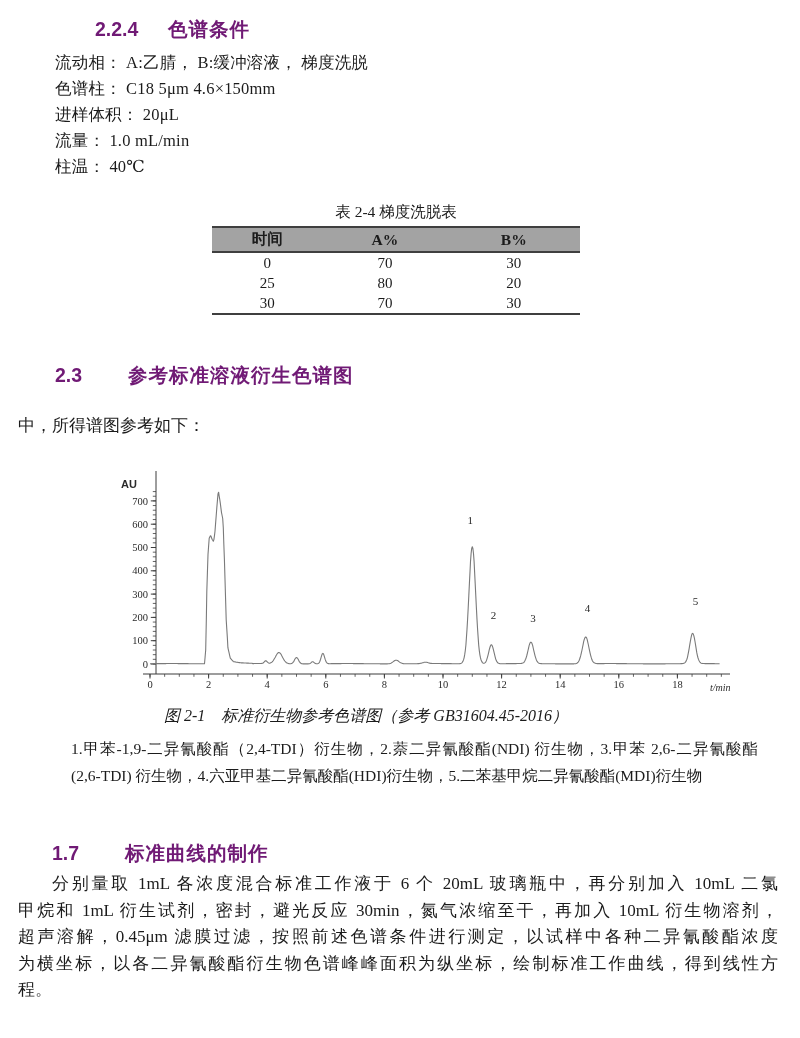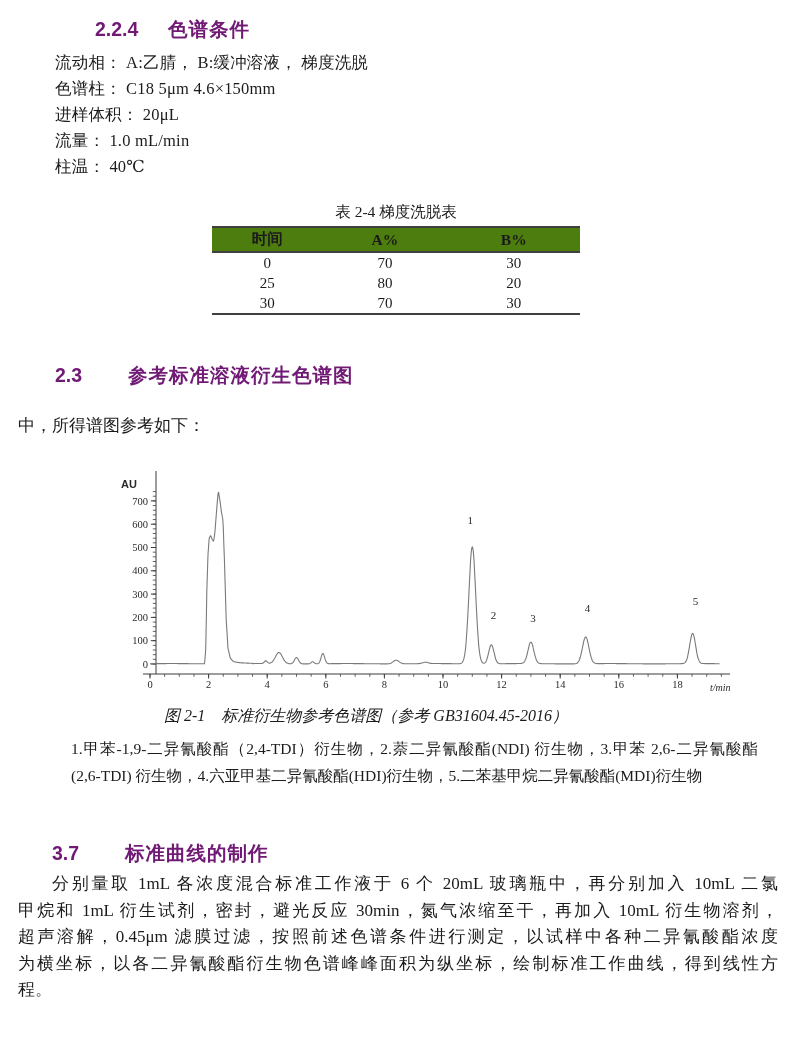--- a/index.html
+++ b/index.html
@@ -14,21 +14,21 @@
   }
   .heading .num{width:73px;flex:none;}
   .heading .ttl{letter-spacing:1px;}
   .conditions{position:absolute;left:55px;top:50px;font-size:16.5px;line-height:26px;letter-spacing:.2px;}
   .tbl-title{position:absolute;left:212px;top:202px;width:368px;text-align:center;font-size:15.5px;}
   table.grad{
     position:absolute;left:212px;top:226px;width:368px;border-collapse:collapse;
     border-top:2px solid #3f3f3f;border-bottom:2px solid #3f3f3f;
   }
   table.grad th{
-    background:#4d7c0f;border-bottom:2px solid #3f3f3f;font-weight:bold;
+    background:#a3a3a3;border-bottom:2px solid #3f3f3f;font-weight:bold;
     height:23px;font-size:15.5px;text-align:center;padding:0;
   }
   table.grad td{text-align:center;height:20px;font-size:15px;padding:0;}
   .para{position:absolute;left:18px;width:760px;font-size:17px;line-height:26.5px;}
   .para .ln{text-align:justify;}
   .para .ln.jl{text-align-last:justify;}
   .para .ln.indent{text-indent:34px;}
   .p23{top:413px;}
   .p24{top:871px;}
   .chart{position:absolute;left:112px;top:468px;width:650px;height:240px;}
@@ -228,21 +228,21 @@
   </div>
 
   <div class="fig-caption">图 2-1　标准衍生物参考色谱图（参考 GB31604.45-2016）</div>
 
   <div class="legend">
     <div class="ln jl">1.甲苯-1,9-二异氰酸酯（2,4-TDI）衍生物，2.萘二异氰酸酯(NDI) 衍生物，3.甲苯 2,6-二异氰酸酯</div>
     <div class="ln" style="text-align:left">(2,6-TDI) 衍生物，4.六亚甲基二异氰酸酯(HDI)衍生物，5.二苯基甲烷二异氰酸酯(MDI)衍生物</div>
   </div>
 
   <div class="heading" style="left:52px;top:840px;">
-    <span class="num">3.7</span>
+    <span class="num">1.7</span>
     <span class="ttl">标准曲线的制作</span>
   </div>
 
   <div class="para p24">
     <div class="ln jl indent">分别量取 1mL 各浓度混合标准工作液于 6 个 20mL 玻璃瓶中，再分别加入 10mL 二氯</div>
     <div class="ln jl">甲烷和 1mL 衍生试剂，密封，避光反应 30min，氮气浓缩至干，再加入 10mL 衍生物溶剂，</div>
     <div class="ln jl">超声溶解，0.45μm 滤膜过滤，按照前述色谱条件进行测定，以试样中各种二异氰酸酯浓度</div>
     <div class="ln jl">为横坐标，以各二异氰酸酯衍生物色谱峰峰面积为纵坐标，绘制标准工作曲线，得到线性方</div>
     <div class="ln" style="text-align:left">程。</div>
   </div>

